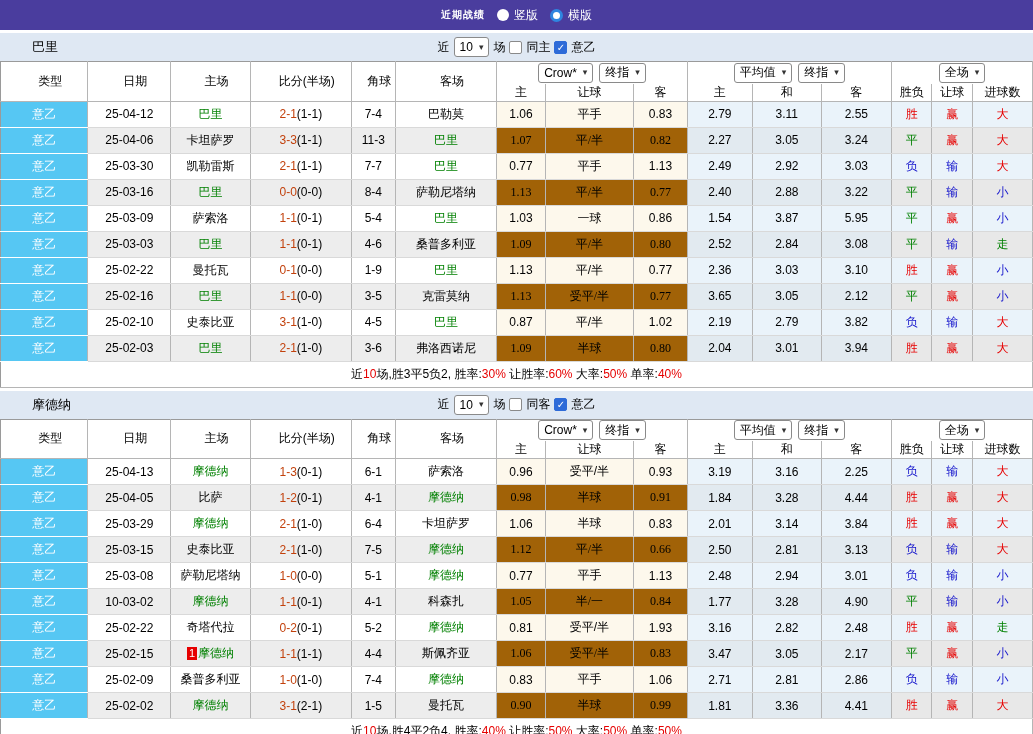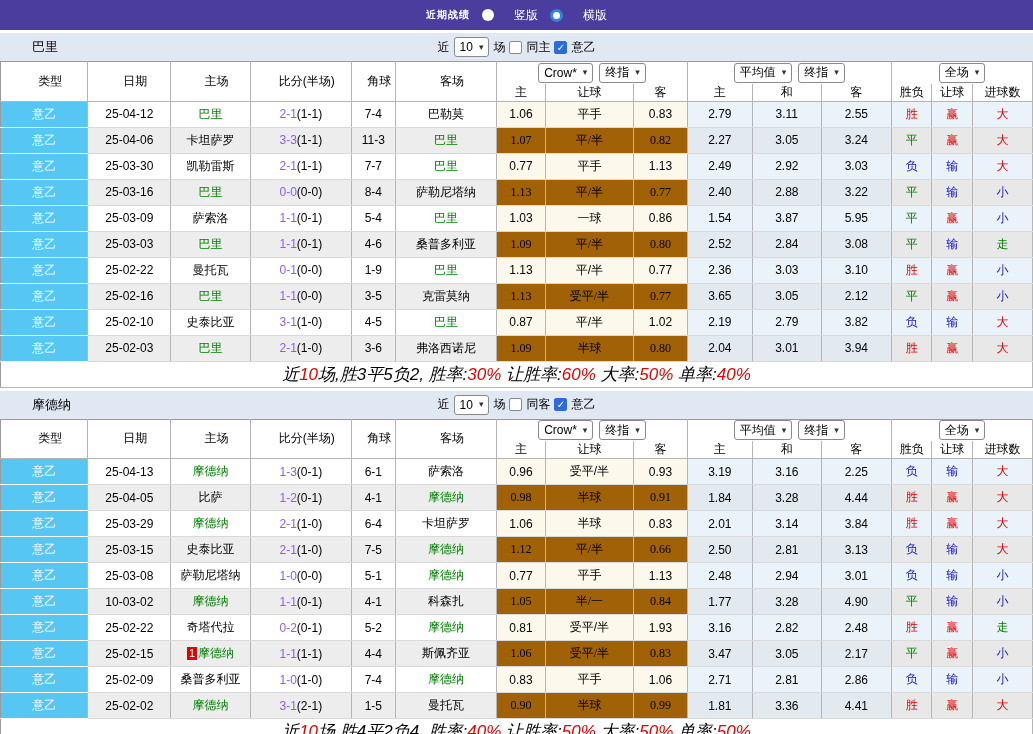--- a/index.html
+++ b/index.html
@@ -4,21 +4,21 @@
 <style>
   * { box-sizing: border-box; }
   html,body { margin:0; padding:0; }
   body {
     width:1033px; height:734px; overflow:hidden; background:#fff;
     font-family:"Liberation Sans","DejaVu Sans",sans-serif; color:#000;
   }
   
   .title-bar{ height:30px; background:#4a3d9e; display:flex; align-items:center; justify-content:center; gap:12px; color:#fff; }
   .title-text{ font-weight:bold; font-size:10px; letter-spacing:1px; }
-  .radio-opt{ display:inline-flex; align-items:center; gap:20px; font-size:12px; cursor:default; }
+  .radio-opt{ display:inline-flex; align-items:center; gap:5px; font-size:12px; cursor:default; }
   .radio{ width:12px; height:12px; border-radius:50%; background:#fff; display:inline-block; }
   .radio.checked{ width:13px; height:13px; border:3px solid #2f85e0; background:#fff; }
   
   .gap{ height:3px; background:#fff; }
   .section-header{ height:28px; background:#dfe8f3; position:relative; display:flex; align-items:center; justify-content:center; font-size:12px; }
   .team-name{ position:absolute; left:32px; font-size:13px; color:#000; }
   .filter{ display:flex; align-items:center; gap:4px; }
   .sel{ display:inline-flex; align-items:center; gap:6px; background:#fff; border:1px solid #8a8a8a; border-radius:3px; padding:0 5px; height:20px; font-size:12px; color:#000; }
   .arr{ font-size:9px; color:#333; line-height:1; }
   .cb{ width:13px; height:13px; background:#fff; border:1px solid #8a8a8a; border-radius:2px; display:inline-flex; align-items:center; justify-content:center; color:transparent; font-size:10px; }
@@ -34,25 +34,25 @@
   tr.odd  td{ background:#ffffff; }
   tr.even td{ background:#ededed; }
   td.c-type{ background:#56c7f3 !important; color:#fff; border-bottom:1px solid #fff; }
   tr.odd  td.c-odds{ background:#fdf8ec; }
   tr.even td.c-odds{ background:#a16207;font-family:Liberation Serif, serif; }
   tr.odd  td.c-avg{ background:#eaf3fa; }
   tr.even td.c-avg{ background:#e2eaf0; }
   tr.odd  td.c-res{ background:#eaf3fa; }
   tr.even td.c-res{ background:#e8e8e8; }
   .team-hl{ color:#008000; }
-  .score-main{ color:#8b5cf6; }
+  .score-main{ color:#c2410c; }
   .score-half{ color:#000; }
   .badge{ display:inline-block; background:#e60000; color:#fff; font-size:11px; line-height:13px; padding:0 2px; margin-right:1px; }
   .t-red{ color:#e60000; } .t-green{ color:#008000; } .t-blue{ color:#1515cc; }
-  tfoot td{ height:26px; background:#fff; border-bottom:1px solid #b5b5b5; font-size:17px;font-style:italic; }
+  tfoot td{ height:26px; background:#fff; border-bottom:1px solid #b5b5b5; font-size:12px; }
 </style>
 </head>
 <body>
 
 <div class="title-bar">
   <span class="title-text">近期战绩</span>
   <span class="radio-opt">
     <span class="radio"></span>
     <span>竖版</span>
   </span>

